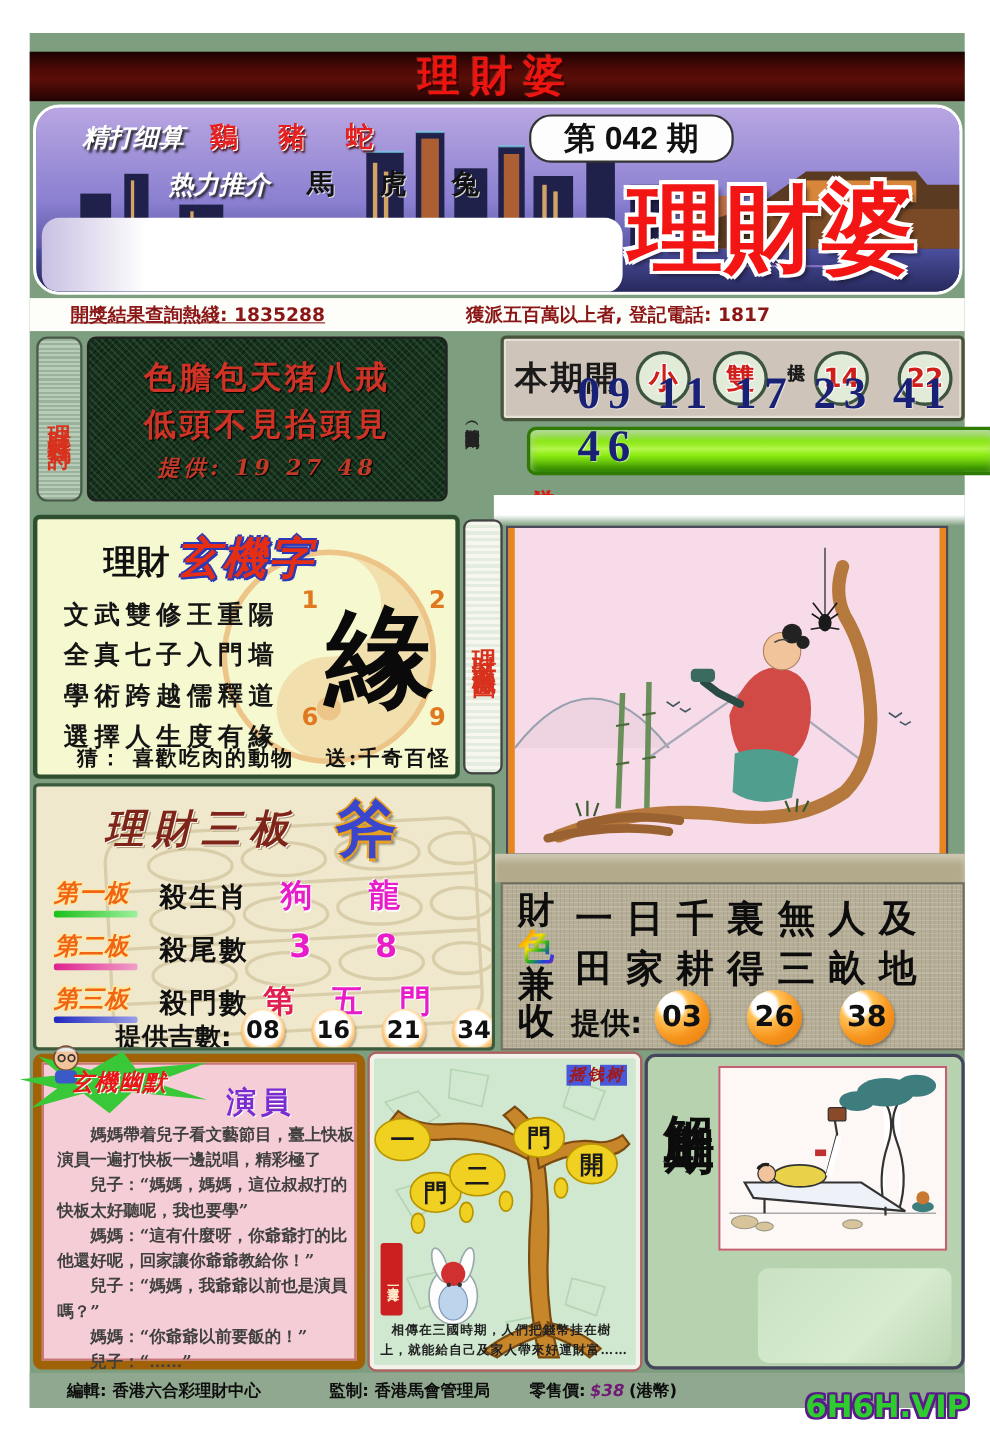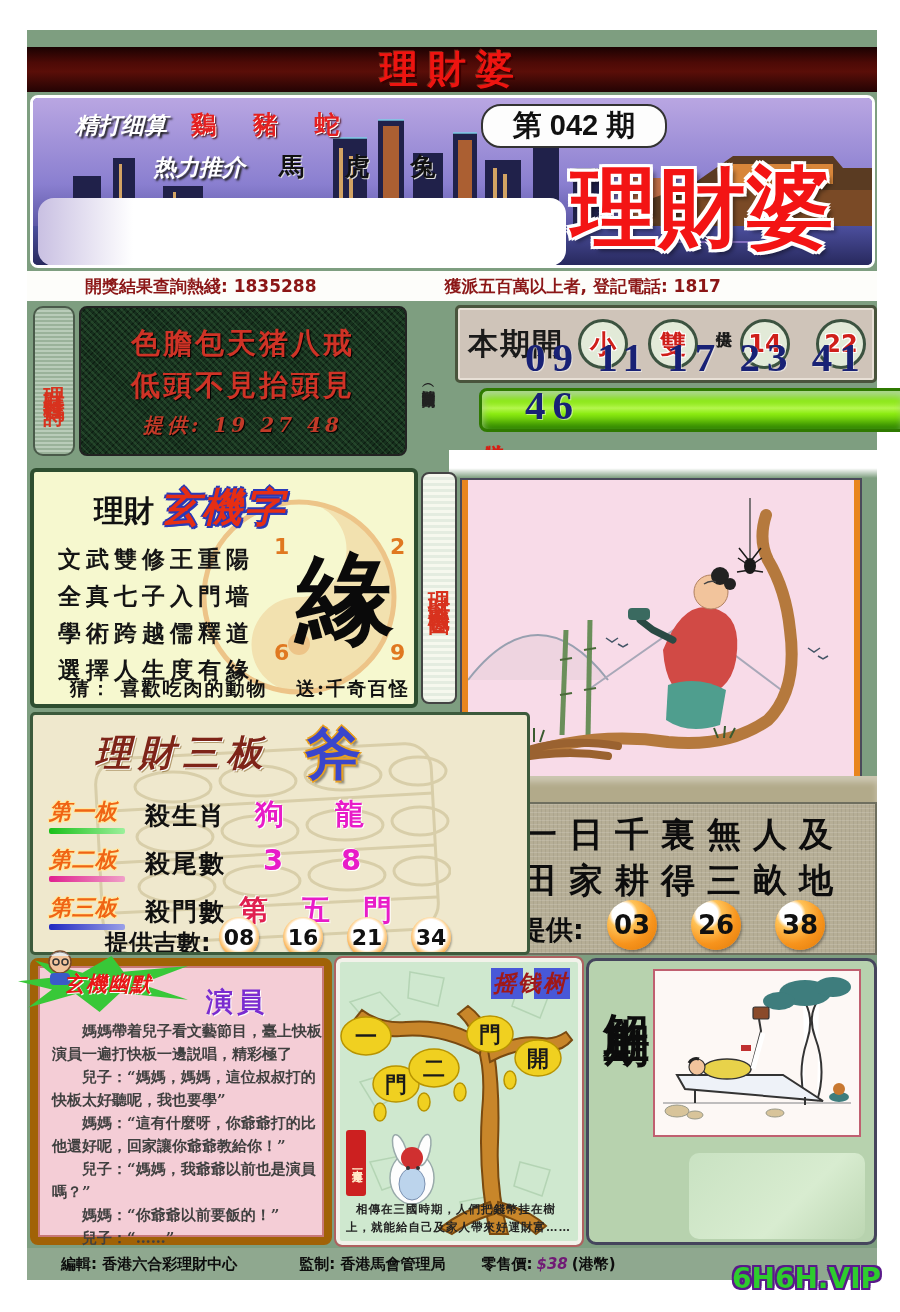--- a/index.html
+++ b/index.html
@@ -9,21 +9,21 @@
   .vert{writing-mode:vertical-rl;text-orientation:upright;}
   
   .frame{left:27px;top:30px;width:850px;height:1250px;background:#7e9e80;}
   
   .redband{left:27px;top:47px;width:850px;height:45px;
     background:linear-gradient(180deg,#1a0202 0%,#4d0a06 35%,#5a0e08 55%,#230303 100%);
     display:flex;align-items:center;justify-content:center;}
   .redband-title{color:#ee1410;font-size:38px;font-weight:bold;letter-spacing:10px;
     text-shadow:2px 2px 0 #3a0000,-1px -1px 0 #7a2a1a;}
   
-  .banner{left:30px;top:95px;width:845px;height:173px;border-radius:8px;overflow:hidden;
+  .banner{left:30px;top:95px;width:845px;height:173px;border-radius:24px;overflow:hidden;
     border:3px solid #fff;box-sizing:border-box;background:#6f6ab8;}
   .slogan-label{color:#fff;font-weight:bold;font-style:italic;font-size:23px;
     text-shadow:2px 2px 2px #222;}
   .slogan-red{color:#e42020;font-weight:bold;font-size:25px;letter-spacing:14px;
     text-shadow:1px 1px 0 #fff,2px 2px 2px #400;}
   .slogan-black{color:#111;font-weight:bold;font-size:25px;letter-spacing:16px;
     text-shadow:1px 1px 0 #ddd;}
   .issue-pill{background:#fdfdfd;border:2px solid #333;border-radius:20px;
     display:flex;align-items:center;justify-content:center;
     font-family:Liberation Sans, sans-serif;font-weight:bold;font-size:29px;color:#111;}
@@ -105,23 +105,23 @@
   .wealth-side{display:flex;flex-direction:column;align-items:center;line-height:1.02;}
   .wealth-side span{font-family:"DejaVu Serif",serif;font-weight:900;font-size:33px;color:#0c0c0c;}
   .wealth-side .rainbow{background:linear-gradient(135deg,#e81010,#f59a00,#ffe000,#20b020,#2040e0,#8020c0);
     -webkit-background-clip:text;background-clip:text;color:transparent;}
   .wealth-line{font-family:"DejaVu Serif",serif;font-weight:bold;font-size:34px;color:#0d0d0d;
     letter-spacing:12px;white-space:nowrap;text-align:right;}
   .wealth-provide{font-weight:bold;font-size:27px;color:#0d0d0d;}
   .ball-orange{width:50px;height:50px;border-radius:50%;
     background:radial-gradient(circle at 32% 28%,#ffffff 0 22%,#ffc257 30%,#f7941d 60%,#e07908 100%);
     display:flex;align-items:center;justify-content:center;
-    font-weight:900;font-size:26px;color:#101010;box-shadow:1px 2px 3px rgba(0,0,0,.35);margin-left:12px;}
-  
-  .boards{left:30px;top:712px;width:500px;height:243px;background:#efe8cd;
+    font-weight:900;font-size:26px;color:#101010;box-shadow:1px 2px 3px rgba(0,0,0,.35);}
+  
+  .boards{left:30px;top:712px;width:420px;height:243px;background:#efe8cd;
     border:3px solid #3c5a3c;border-radius:5px;box-sizing:border-box;overflow:hidden;}
   .boards-title{font-family:"DejaVu Serif",serif;font-weight:900;font-style:italic;font-size:36px;
     color:#7e2418;letter-spacing:8px;
     text-shadow:1px 1px 0 #fff,2px 2px 0 rgba(120,80,20,.5);}
   .axe-char{font-family:"DejaVu Serif",serif;font-weight:900;font-size:56px;color:#3a46cc;
     text-shadow:-2px 0 0 #e8a020,2px 0 0 #e8a020,0 -2px 0 #e8a020,0 2px 0 #e8a020,3px 3px 2px rgba(0,0,0,.4);}
   .board-tag{font-weight:900;font-style:italic;font-size:22px;color:#f06414;letter-spacing:1px;
     text-shadow:1px 1px 0 #ffe9a0,-1px -1px 0 #ffe9a0,1px -1px 0 #ffe9a0,-1px 1px 0 #ffe9a0;}
   .tag-bar{height:6px;width:76px;border-radius:2px;margin-top:1px;}
   .bar-g{background:linear-gradient(90deg,#19c019,#9cf09c);}
@@ -145,21 +145,21 @@
     font-weight:bold;white-space:nowrap;}
   .burst{left:18px;top:948px;width:170px;height:72px;}
   .burst-shape{position:absolute;left:0;top:8px;width:170px;height:56px;background:#38c838;
     clip-path:polygon(0 45%,22% 38%,10% 8%,38% 30%,55% 0,62% 28%,100% 18%,72% 50%,100% 78%,60% 66%,48% 100%,34% 68%,6% 92%,20% 60%);}
   .burst-label{position:absolute;left:46px;top:22px;color:#e81818;font-weight:900;font-style:italic;
     font-size:21px;letter-spacing:1px;text-shadow:1px 1px 0 #fff;}
   
   .tree-panel{left:336px;top:958px;width:246px;height:287px;background:#cfe8cf;
     border:4px solid #f2f2ea;border-radius:6px;box-sizing:border-box;
     outline:2px solid #b06060;overflow:hidden;}
-  .tree-title{font-family:"DejaVu Serif",serif;font-weight:900;font-style:italic;font-size:23px;
+  .tree-title{font-family:"DejaVu Serif",serif;font-weight:900;font-style:italic;font-size:15px;
     color:#a01818;letter-spacing:2px;background:linear-gradient(90deg,#4858d8 0 40%,transparent 40% 55%,#4858d8 55%);
     padding:0 2px;margin-left:48px;}
   .seal{background:#cc2020;border-radius:3px;display:flex;align-items:center;justify-content:center;}
   .seal span{color:#ffe8c8;font-size:11px;font-weight:bold;letter-spacing:1px;}
   .tree-caption{font-family:"DejaVu Serif",serif;font-weight:bold;font-size:11.5px;color:#222;
     letter-spacing:1px;white-space:nowrap;}
   
   .last-panel{left:586px;top:958px;width:291px;height:287px;background:#b7d2ae;
     border:3px solid #45455c;border-radius:10px;box-sizing:border-box;}
   .last-label{color:#0c0c0c;font-weight:900;font-size:46px;letter-spacing:4px;line-height:1.12;}
@@ -253,21 +253,21 @@
       <span class="slogan-label">热力推介</span>
       <span class="slogan-black">馬 虎 兔</span>
     </div>
     <div class="abs issue-pill" style="left:448px;top:6px;width:182px;height:40px;">
       <span>第 042 期</span>
     </div>
     <div class="abs big-title" style="left:538px;top:52px;">理財婆</div>
   </div>
 
   <div class="abs hotline">
-    <span style="margin-left:58px;">開獎結果查詢熱綫:  1835288</span>
+    <span style="margin-left:37px;text-decoration:underline;">開獎結果查詢熱綫:  1835288</span>
     <span style="margin-left:128px;">獲派五百萬以上者, 登記電話:  1817</span>
   </div>
 
   <div class="abs poem-side">
     <span class="vert">理財特碼詩</span>
   </div>
   <div class="abs poem-box">
     <div class="poem-line">色膽包天猪八戒</div>
     <div class="poem-line">低頭不見抬頭見</div>
     <div class="poem-provide">提供: 19 27 48</div>

